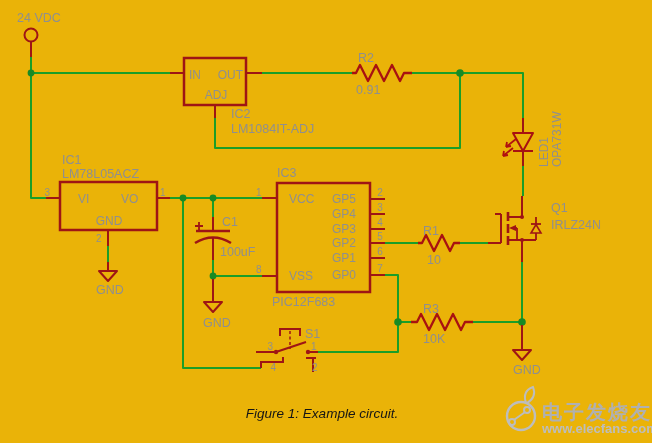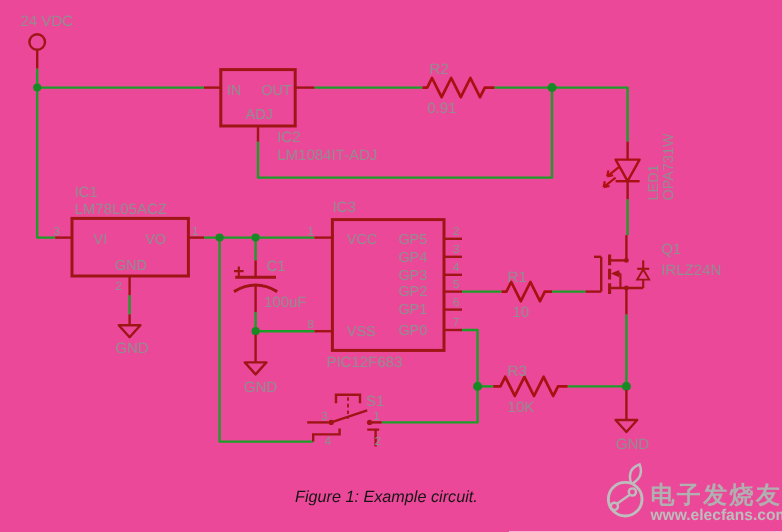--- a/index.html
+++ b/index.html
@@ -1,16 +1,16 @@
 <!DOCTYPE html>
 <html><head>
 <meta charset="utf-8">
 <style>
   html,body{margin:0;padding:0;background:#fff;}
-  .page{position:relative;width:652px;height:443px;background:#ec4899;overflow:hidden;
+  .page{position:relative;width:652px;height:443px;background:#eab308;overflow:hidden;
         font-family:"Liberation Sans","DejaVu Sans",sans-serif;}
   svg{position:absolute;left:0;top:0;}
   svg text{font-family:"Liberation Sans","DejaVu Sans",sans-serif;}
   .lbl{fill:#8f8f8f;font-size:12.5px;}
   .pinlbl{fill:#8f8f8f;font-size:12px;}
   .pinnum{fill:#8f8f8f;font-size:10px;}
   .caption{fill:#151515;font-size:13.5px;font-style:italic;}
   .wm-cn{fill:#b0b0b0;font-size:20px;font-weight:bold;letter-spacing:2px;}
   .wm-url{fill:#bdbdbd;font-size:13px;font-weight:bold;}
 </style>

